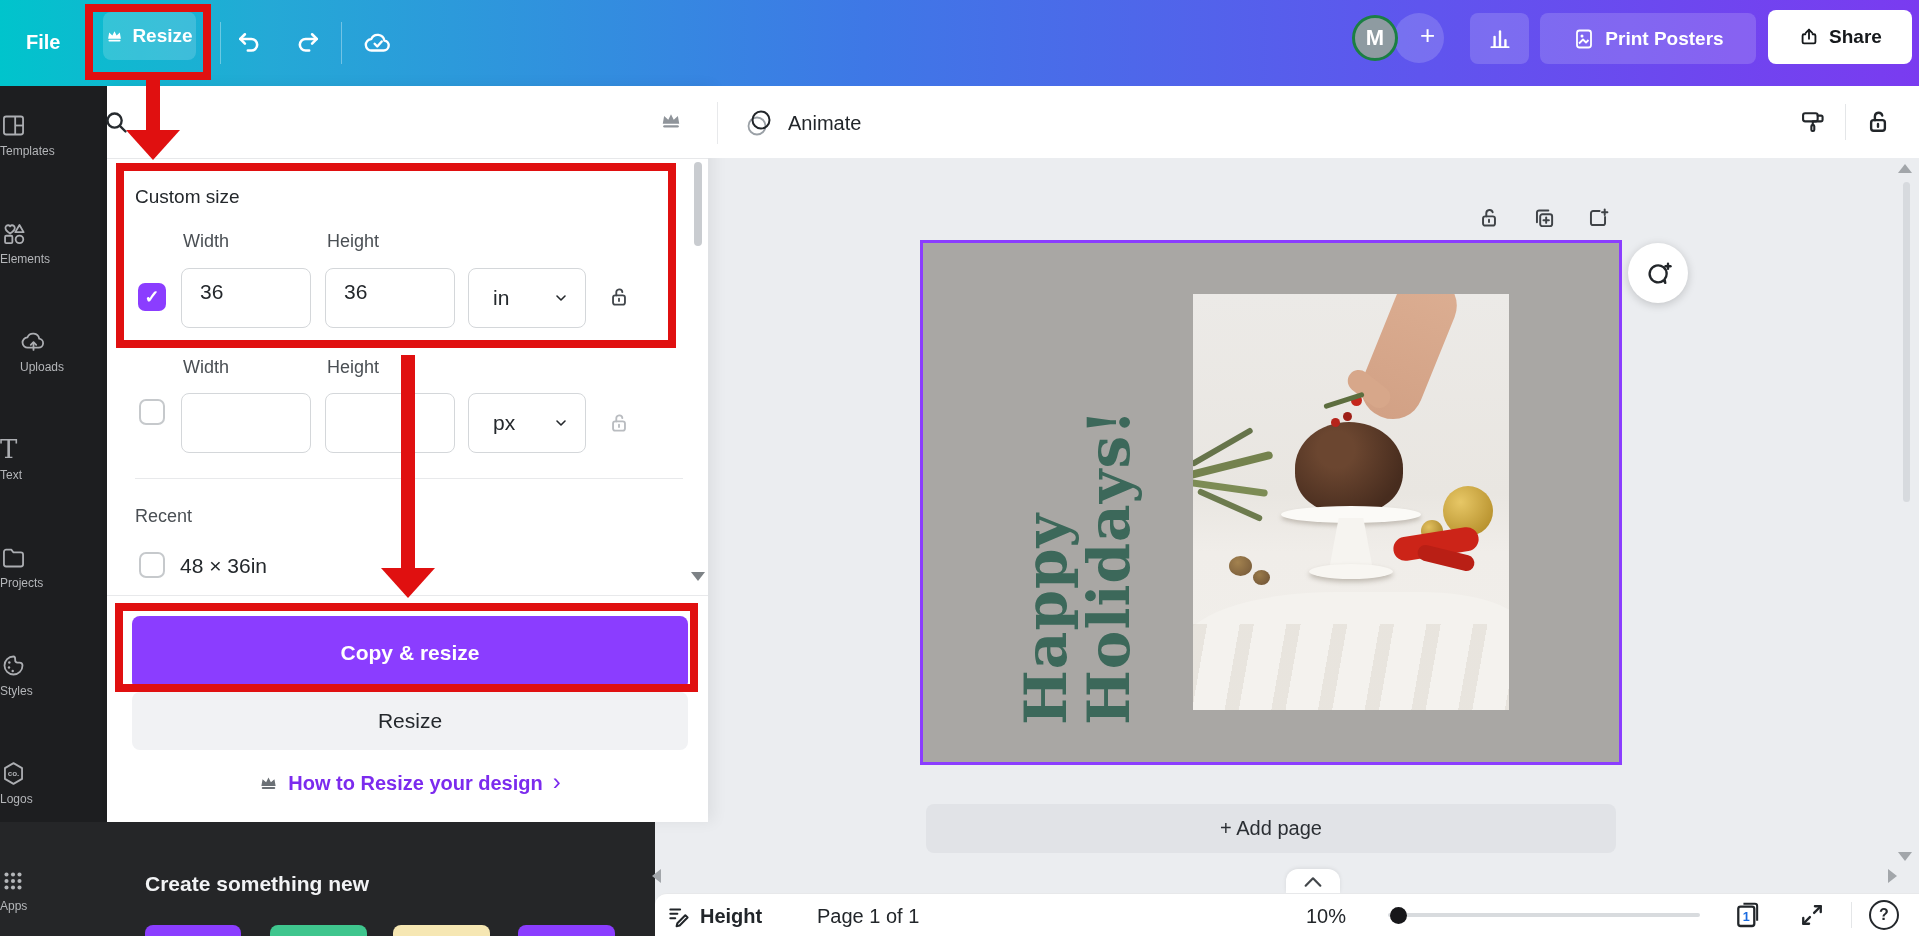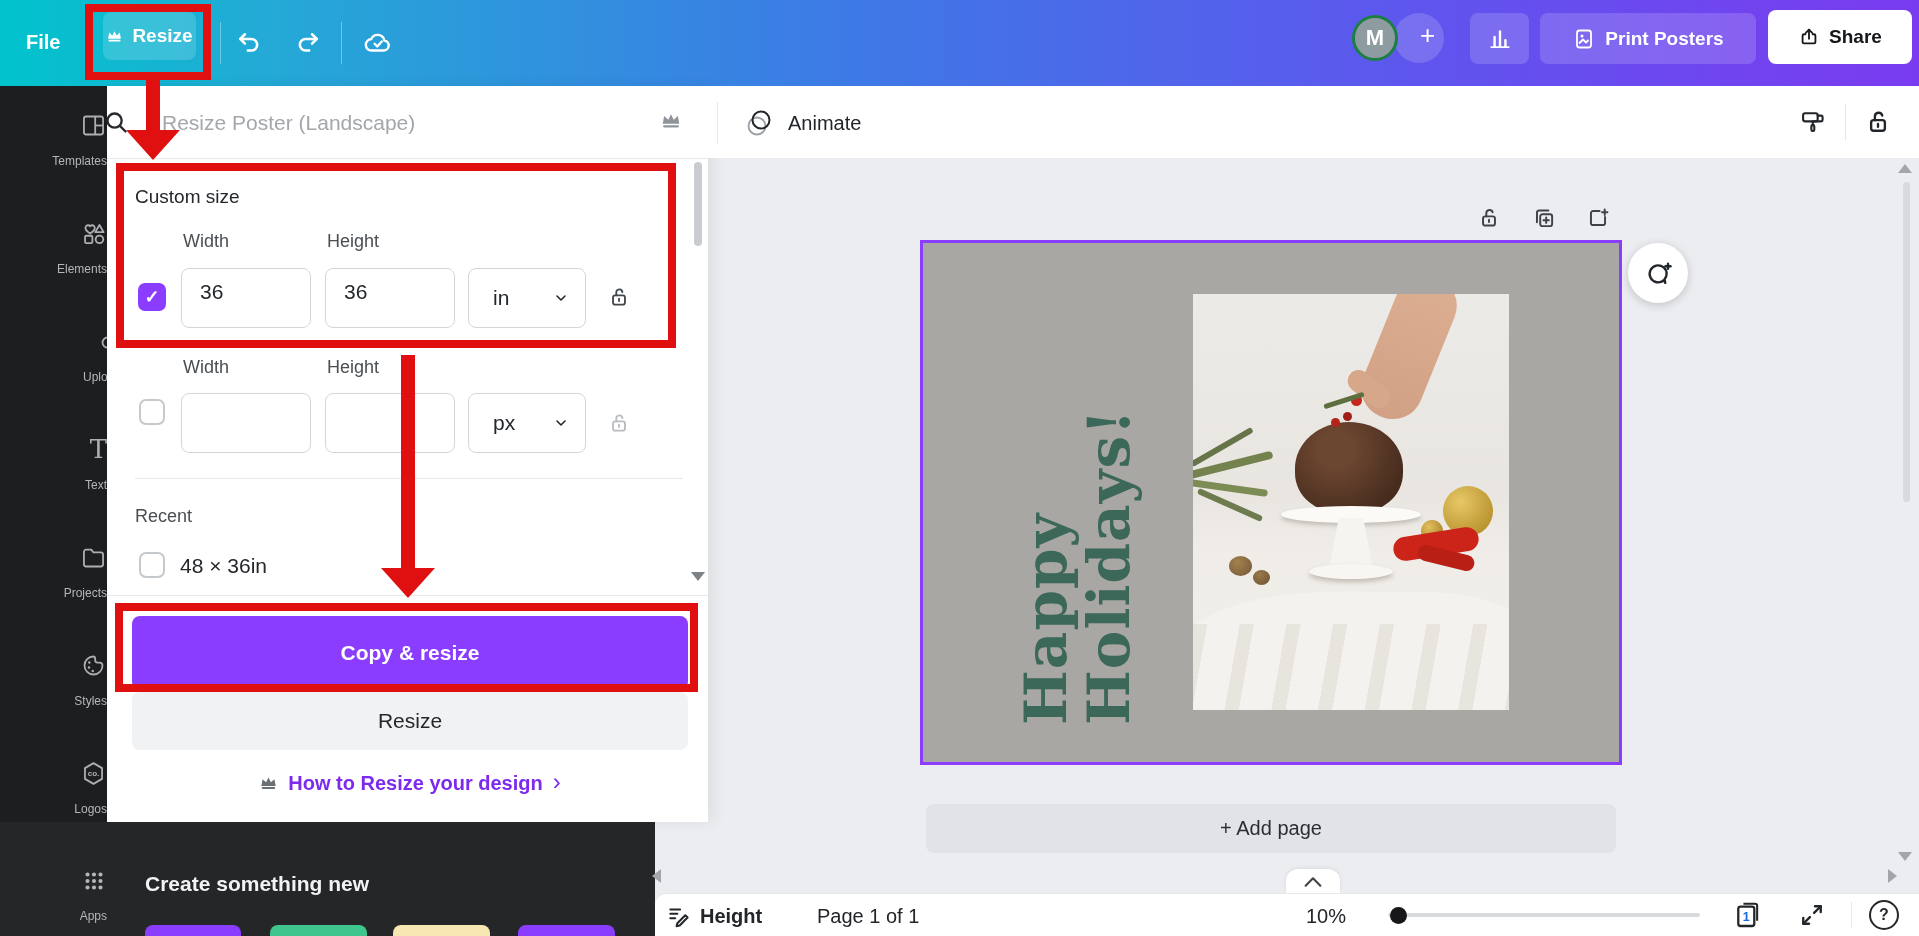--- a/index.html
+++ b/index.html
@@ -8,21 +8,21 @@
   
   #topbar{left:0;top:0;width:1919px;height:86px;background:linear-gradient(90deg,#00c4cc 0%,#24a9d6 14%,#3e78e6 45%,#5f55ee 74%,#7a3bf0 100%);}
   .tb-text{color:#fff;font-weight:700;font-size:20px;}
   .tb-btn{display:flex;align-items:center;justify-content:center;gap:9px;border-radius:8px;color:#fff;}
   .tb-ghost{background:rgba(255,255,255,.16);}
   .tb-divider{width:1px;background:rgba(255,255,255,.35);}
   #share-btn{background:#fff;color:#15181b;}
   #avatar{border-radius:50%;background:#8e9ba1;border:3px solid #1b7f43;color:#fff;display:flex;align-items:center;justify-content:center;font-weight:700;font-size:22px;box-sizing:border-box;}
   
   #rail{left:0;top:86px;width:107px;height:850px;background:#1d1e20;}
-  .rail-item{left:0;width:107px;height:66px;display:flex;flex-direction:column;align-items:flex-end;gap:15px;color:#acaeb2;}
+  .rail-item{left:0;width:107px;height:66px;display:flex;flex-direction:column;align-items:flex-start;gap:5px;color:#acaeb2;}
   .rail-item .lbl{font-size:12px;color:#b4b6b9;}
   
   #panel{left:107px;top:86px;width:601px;height:736px;background:#fff;box-shadow:6px 0 14px rgba(0,0,0,.06);}
   #search-row{left:107px;top:86px;width:601px;height:72px;background:#fff;border-bottom:1px solid #e7e8ea;}
   #search-input{left:160px;top:100px;width:440px;height:44px;border:none;outline:none;font-size:21px;color:#2a2e33;font-family:"Liberation Sans",sans-serif;background:transparent;}
   #search-input::placeholder{color:#a3a7ab;}
   .sec-label{font-size:19px;color:#24282c;}
   .field-label{font-size:18px;color:#4a4f54;}
   .size-input{box-sizing:border-box;border:1px solid #d4d7da;border-radius:8px;background:#fff;font-size:21px;color:#24282c;padding:0 0 12px 18px;outline:none;font-family:"Liberation Sans",sans-serif;}
   .unit-select{box-sizing:border-box;border:1px solid #d4d7da;border-radius:8px;background:#fff;display:flex;align-items:center;justify-content:space-between;padding:0 16px 0 24px;font-size:21px;color:#24282c;}
@@ -179,21 +179,20 @@
       </svg>
     <span class="lbl">Logos</span>
   </div>
 
   <div id="panel" class="abs"></div>
   <div id="search-row" class="abs"></div>
   <svg class="abs" style="left:103px;top:109px;" width="27" height="27" viewBox="0 0 24 24" fill="none" stroke="#272b2f" stroke-width="2.1" stroke-linecap="round">
       <circle cx="10.3" cy="10.3" r="6.3"></circle>
       <line x1="15" y1="15" x2="20" y2="20"></line>
     </svg>
-  <input id="search-input" class="abs" placeholder="Resize Poster (Landscape)" style="">
   <svg class="abs" style="left:660px;top:110px;" width="22" height="22" viewBox="0 0 24 24">
       <path d="M3 15 L4.5 6.5 L9 10.5 L12 4.5 L15 10.5 L19.5 6.5 L21 15 Z" fill="#9096 9b" opacity="0"></path>
       <path d="M3 15 L4.5 6.5 L9 10.5 L12 4.5 L15 10.5 L19.5 6.5 L21 15 Z" fill="#8f949a"></path>
       <rect x="3.5" y="16.5" width="17" height="2.6" rx="1.3" fill="#8f949a"></rect>
     </svg>
 
   <div class="abs sec-label" style="left:135px;top:186px;">Custom size</div>
 
   <div class="abs field-label" style="left:183px;top:231px;">Width</div>
   <div class="abs field-label" style="left:327px;top:231px;">Height</div>

